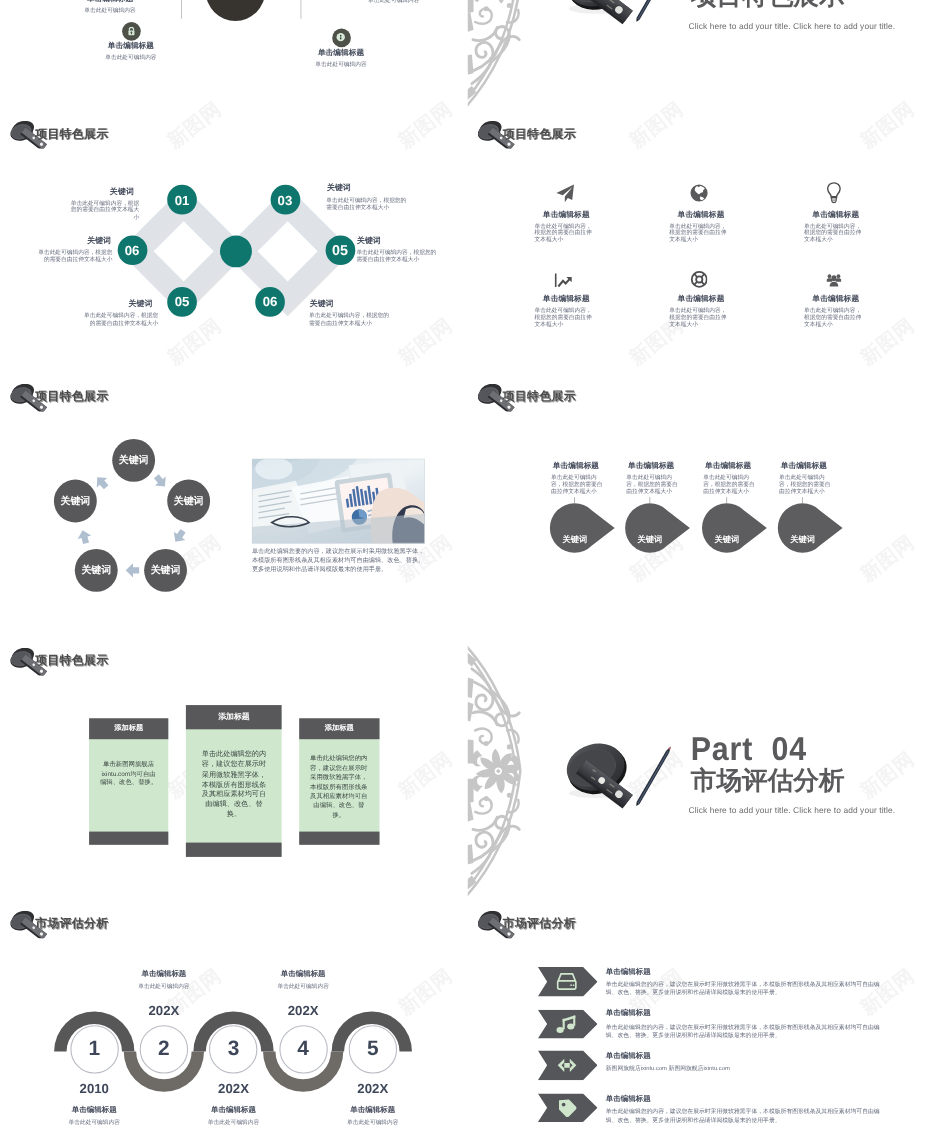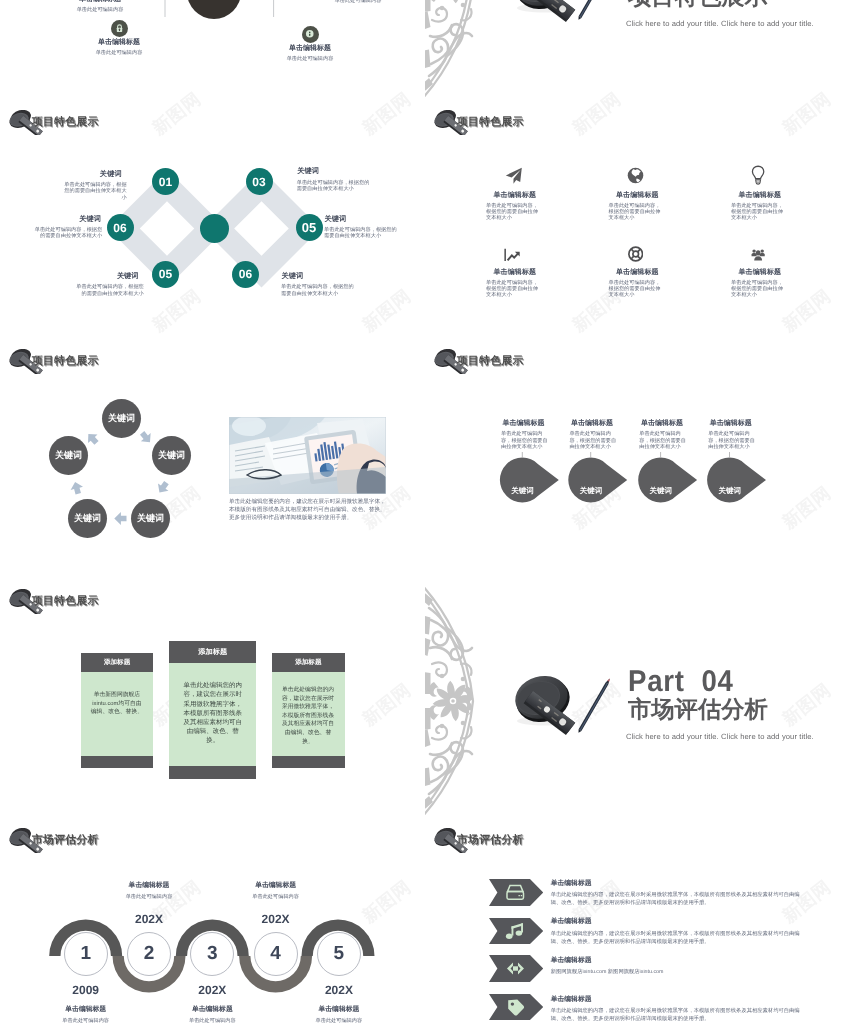--- a/index.html
+++ b/index.html
@@ -623,21 +623,21 @@
   <div style="position:absolute;left:190.3px;top:112.6px;width:44px;height:44px;border-radius:50%;background:#fff;border:0.6px solid #b9bcc4"></div>
   <div style="position:absolute;left:253.6px;top:112.6px;width:44px;height:44px;border-radius:50%;background:#fff;border:0.6px solid #b9bcc4"></div>
   <div style="position:absolute;left:316.9px;top:112.6px;width:44px;height:44px;border-radius:50%;background:#fff;border:0.6px solid #b9bcc4"></div>
 
   <div class="tlnum" style="position:absolute;left:63.7px;top:112.6px;width:44px;height:44px;display:flex;align-items:center;justify-content:center;font-size:19px;font-weight:700;color:#3e4759">1</div>
   <div class="tlnum" style="position:absolute;left:127px;top:112.6px;width:44px;height:44px;display:flex;align-items:center;justify-content:center;font-size:19px;font-weight:700;color:#3e4759">2</div>
   <div class="tlnum" style="position:absolute;left:190.3px;top:112.6px;width:44px;height:44px;display:flex;align-items:center;justify-content:center;font-size:19px;font-weight:700;color:#3e4759">3</div>
   <div class="tlnum" style="position:absolute;left:253.6px;top:112.6px;width:44px;height:44px;display:flex;align-items:center;justify-content:center;font-size:19px;font-weight:700;color:#3e4759">4</div>
   <div class="tlnum" style="position:absolute;left:316.9px;top:112.6px;width:44px;height:44px;display:flex;align-items:center;justify-content:center;font-size:19px;font-weight:700;color:#3e4759">5</div>
 
-  <div style="position:absolute;left:55.7px;top:164px;width:60px;text-align:center;font-size:12px;font-weight:700;color:#3e4759">2009</div>
+  <div style="position:absolute;left:55.7px;top:164px;width:60px;text-align:center;font-size:12px;font-weight:700;color:#3e4759">2010</div>
   <div style="position:absolute;left:119px;top:93px;width:60px;text-align:center;font-size:12px;font-weight:700;color:#3e4759">202X</div>
   <div style="position:absolute;left:182.3px;top:164px;width:60px;text-align:center;font-size:12px;font-weight:700;color:#3e4759">202X</div>
   <div style="position:absolute;left:245.6px;top:93px;width:60px;text-align:center;font-size:12px;font-weight:700;color:#3e4759">202X</div>
   <div style="position:absolute;left:308.9px;top:164px;width:60px;text-align:center;font-size:12px;font-weight:700;color:#3e4759">202X</div>
 
   <div style="position:absolute;left:55.7px;top:186px;width:60px;text-align:center">
     <div class="kw" style="font-size:6.8px">单击编辑标题</div>
     <div class="bd" style="font-size:5.2px;margin-top:2.8px">单击此处可编辑内容</div>
   </div>
   <div style="position:absolute;left:119px;top:62px;width:60px;text-align:center">

